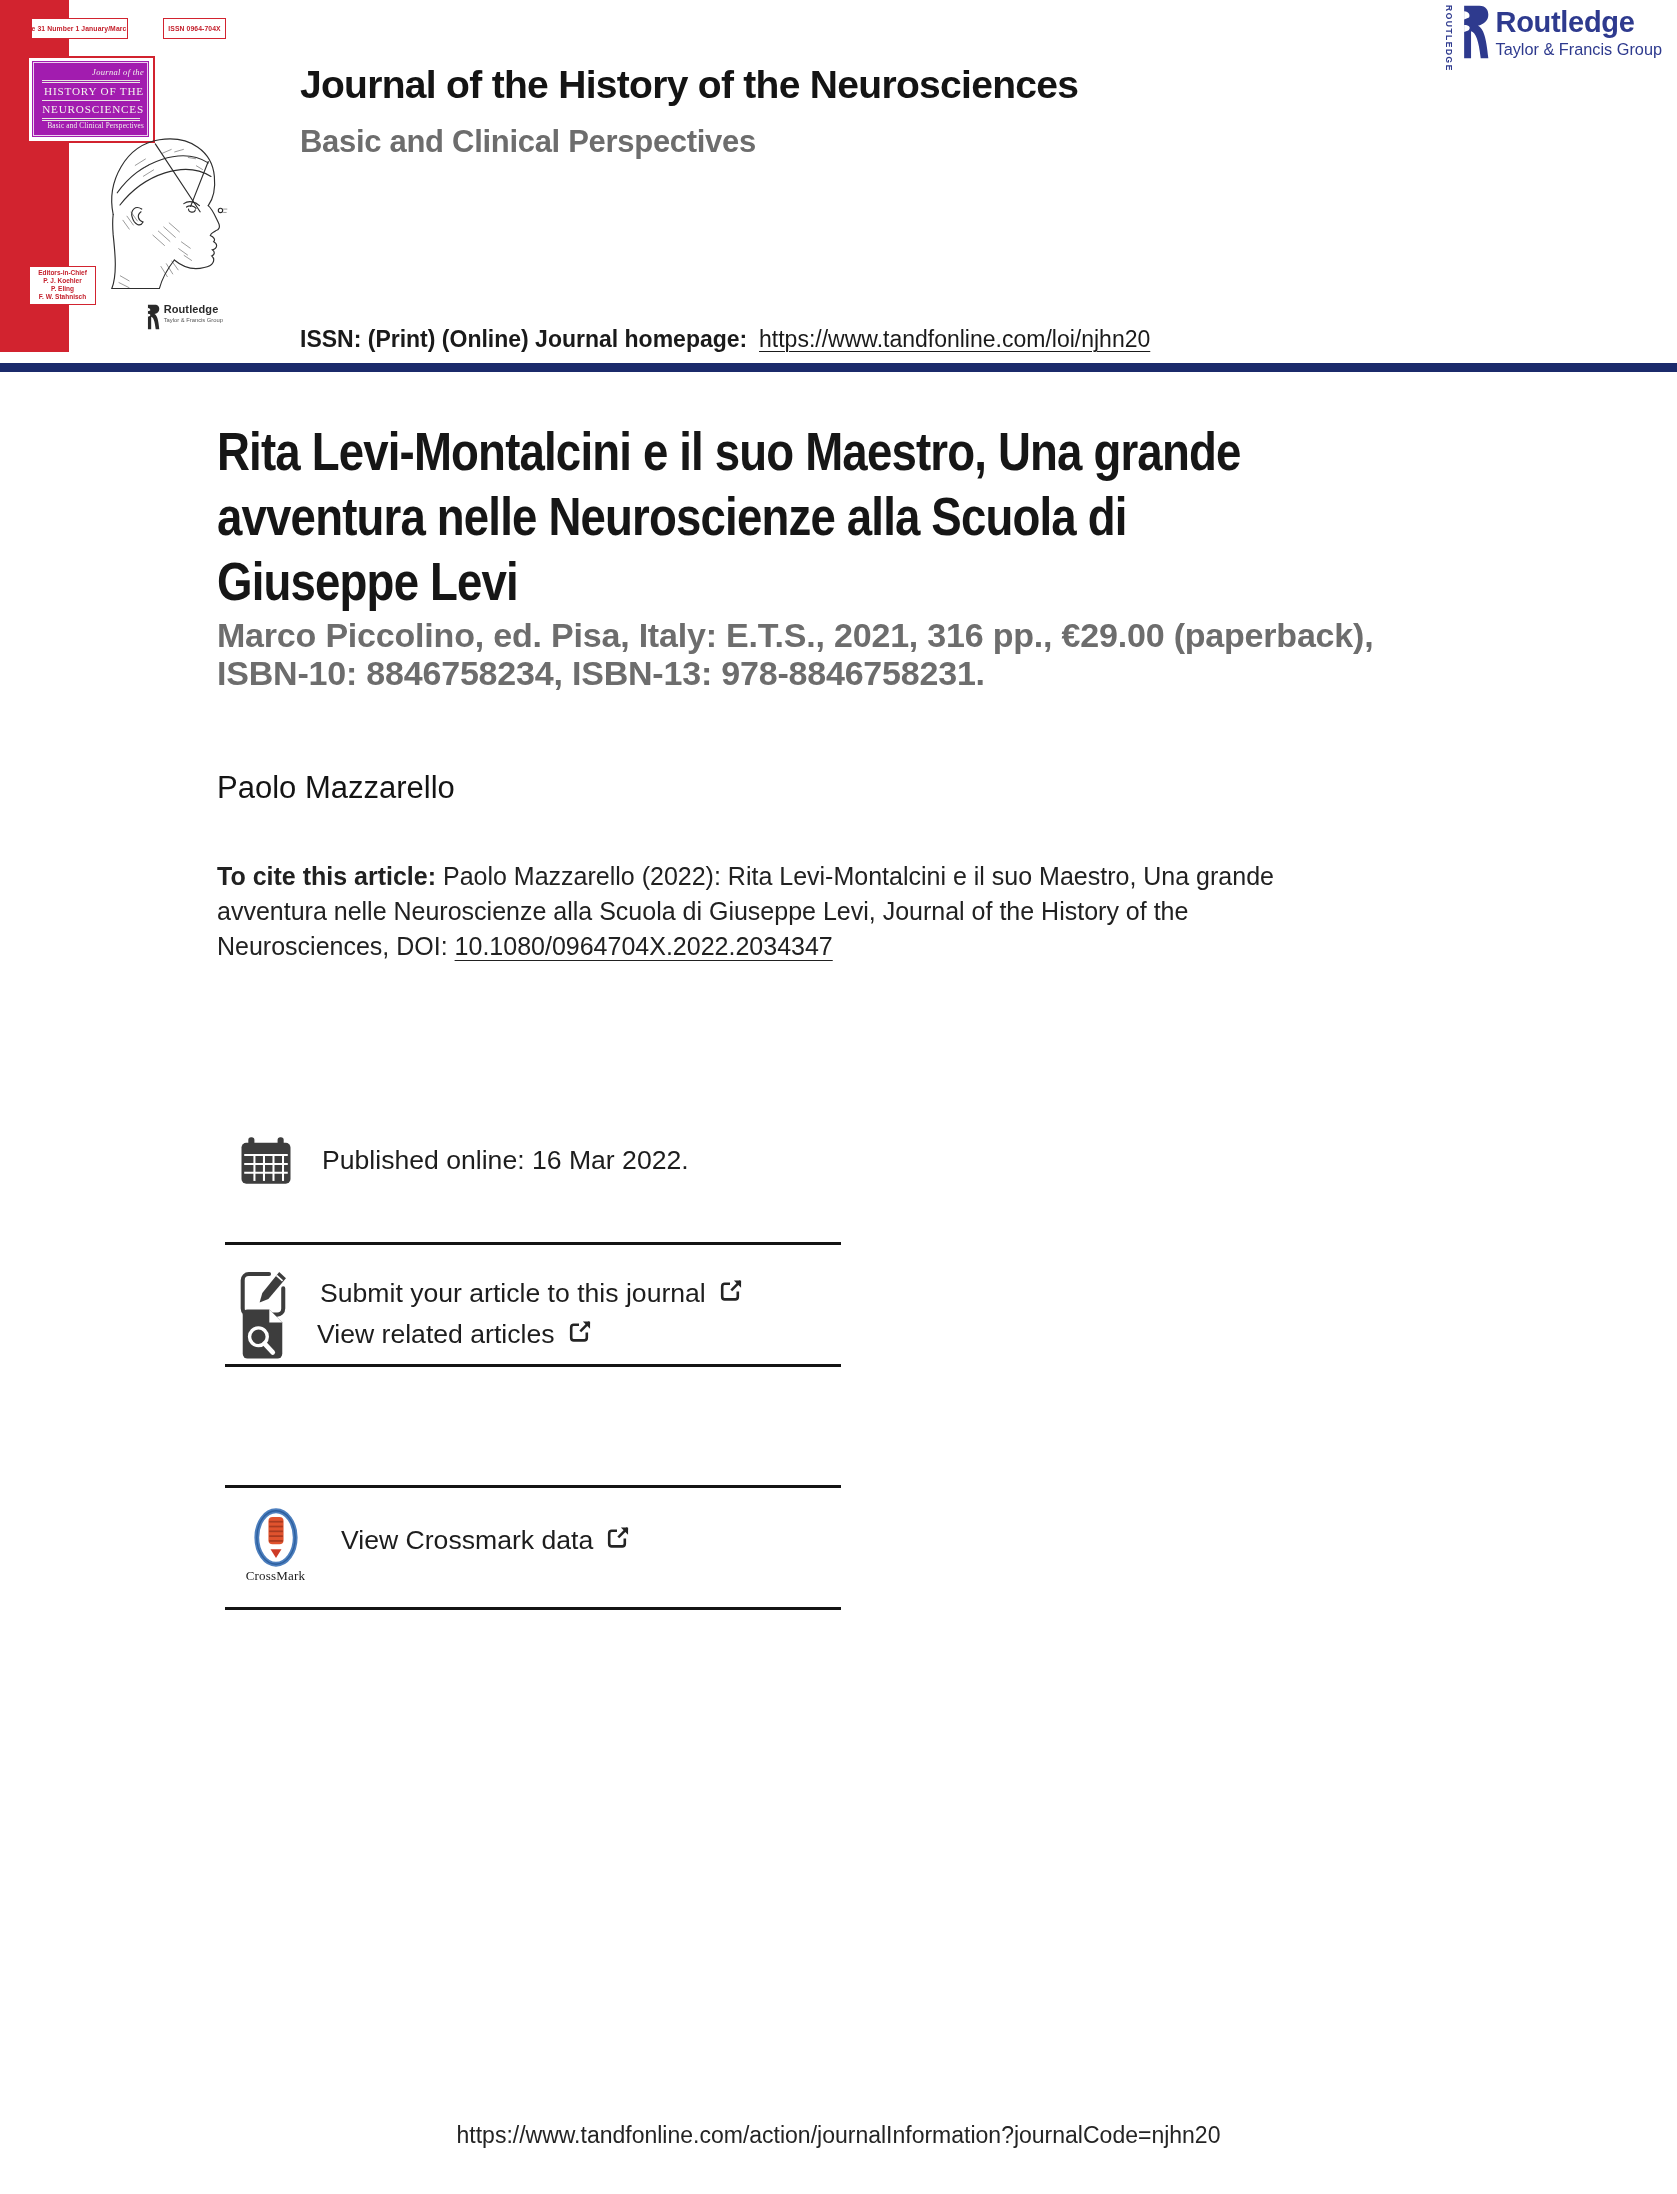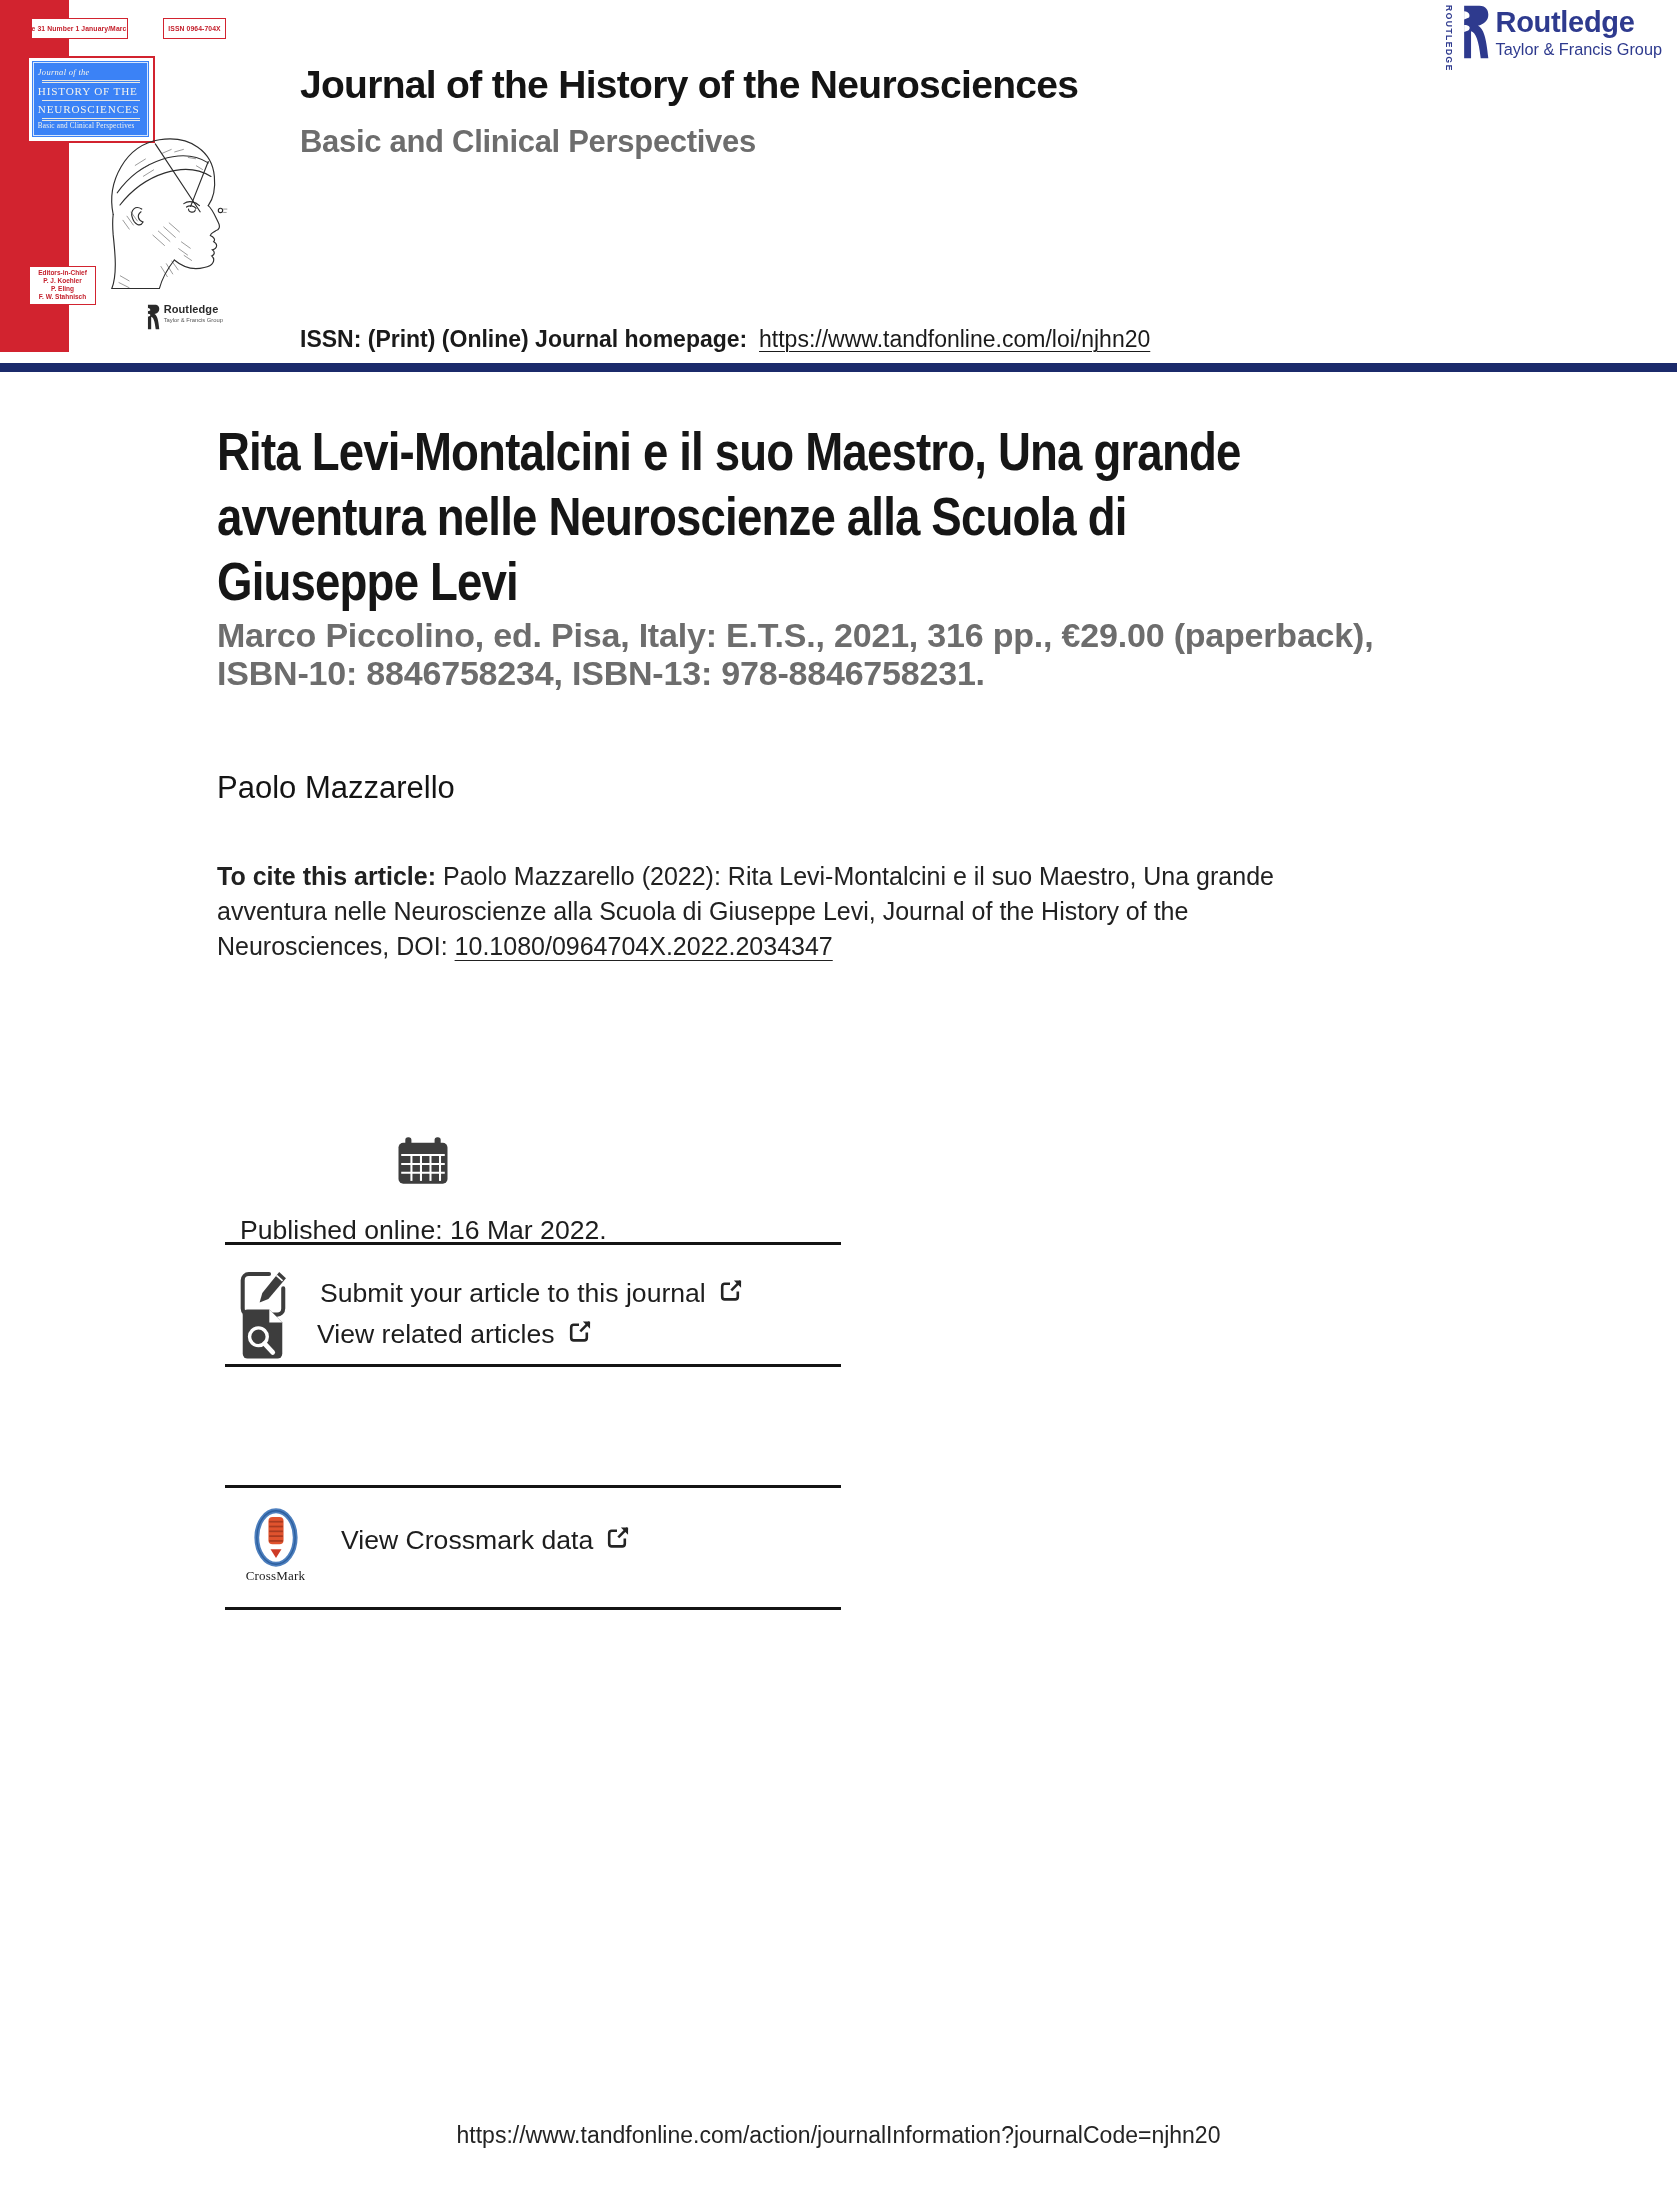--- a/index.html
+++ b/index.html
@@ -7,21 +7,21 @@
         font-family:"Liberation Sans","DejaVu Sans",sans-serif;color:#1c1c1c;}
 
   
   .red-band{position:absolute;left:0;top:0;width:69px;height:352px;background:#d2232f;}
   .cover-box{position:absolute;border:1.4px solid #d2232f;background:#fff;color:#c4202c;
              font-size:6.8px;font-weight:600;display:flex;align-items:center;justify-content:center;
              filter:blur(0.3px);letter-spacing:0.1px;white-space:nowrap;overflow:hidden;}
   .vol-box{left:31px;top:18.4px;width:95px;height:18.4px;}
   .issn-box{left:163px;top:18.4px;width:61px;height:18.4px;}
   .masthead{position:absolute;left:27px;top:56px;width:117px;border:2px solid #d2232f;background:#fff;padding:3.4px;}
-  .masthead-inner{background:#3b82f6;color:#f3f3ee;text-align:left;padding:6.1px 5.4px 6.8px;
+  .masthead-inner{background:#a21caf;color:#f3f3ee;text-align:right;padding:6.1px 5.4px 6.8px;
                   outline:0.7px solid rgba(255,255,255,.8);outline-offset:-2.7px;
                   font-family:"Liberation Serif","DejaVu Serif",serif;}
   .mh-top{font-size:8.5px;font-style:italic;letter-spacing:0.3px;}
   .mh-rule{height:0.7px;background:#e8e8e2;margin:2.7px 4.1px;}
   .mh-rule.dbl{box-shadow:0 2px 0 #e8e8e2;margin-bottom:4.1px;}
   .mh-big{font-size:11.2px;letter-spacing:0.8px;margin:2px 0;white-space:nowrap;}
   .mh-sub{font-size:7.2px;letter-spacing:0.2px;margin-top:3.4px;}
   .editors-box{position:absolute;left:29px;top:266px;width:65px;border:1.4px solid #d2232f;background:#fff;
                color:#c4202c;font-size:6.5px;font-weight:700;text-align:center;line-height:1.25;
                padding:2px 0;filter:blur(0.3px);}
@@ -175,21 +175,21 @@
 
   <div class="author">Paolo Mazzarello</div>
 
   <div class="cite">
     <div><b>To cite this article:</b><span> Paolo Mazzarello (2022): Rita Levi-Montalcini e il suo Maestro, Una grande</span></div>
     <div>avventura nelle Neuroscienze alla Scuola di Giuseppe Levi, Journal of the History of the</div>
     <div><span>Neurosciences, DOI: </span><a href="#" class="doi">10.1080/0964704X.2022.2034347</a></div>
   </div>
 
 
-  <div class="row" style="top:1136px;flex-direction:column;">
+  <div class="row" style="top:1136px;">
     <svg width="52" height="49" viewBox="0 0 76 72">
       <rect x="11" y="1" width="11" height="20" rx="5" fill="#3d3d3d" stroke="#fff" stroke-width="2"></rect>
       <rect x="54" y="1" width="11" height="20" rx="5" fill="#3d3d3d" stroke="#fff" stroke-width="2"></rect>
       <rect x="2" y="10" width="72" height="60" rx="7" fill="#3d3d3d"></rect>
       <g stroke="#fff" stroke-width="3">
         <line x1="6" y1="28" x2="70" y2="28"></line>
           <line x1="6" y1="41" x2="70" y2="41"></line>
           <line x1="6" y1="54" x2="70" y2="54"></line>
         <line x1="21" y1="28" x2="21" y2="66"></line>
           <line x1="35" y1="28" x2="35" y2="66"></line>

